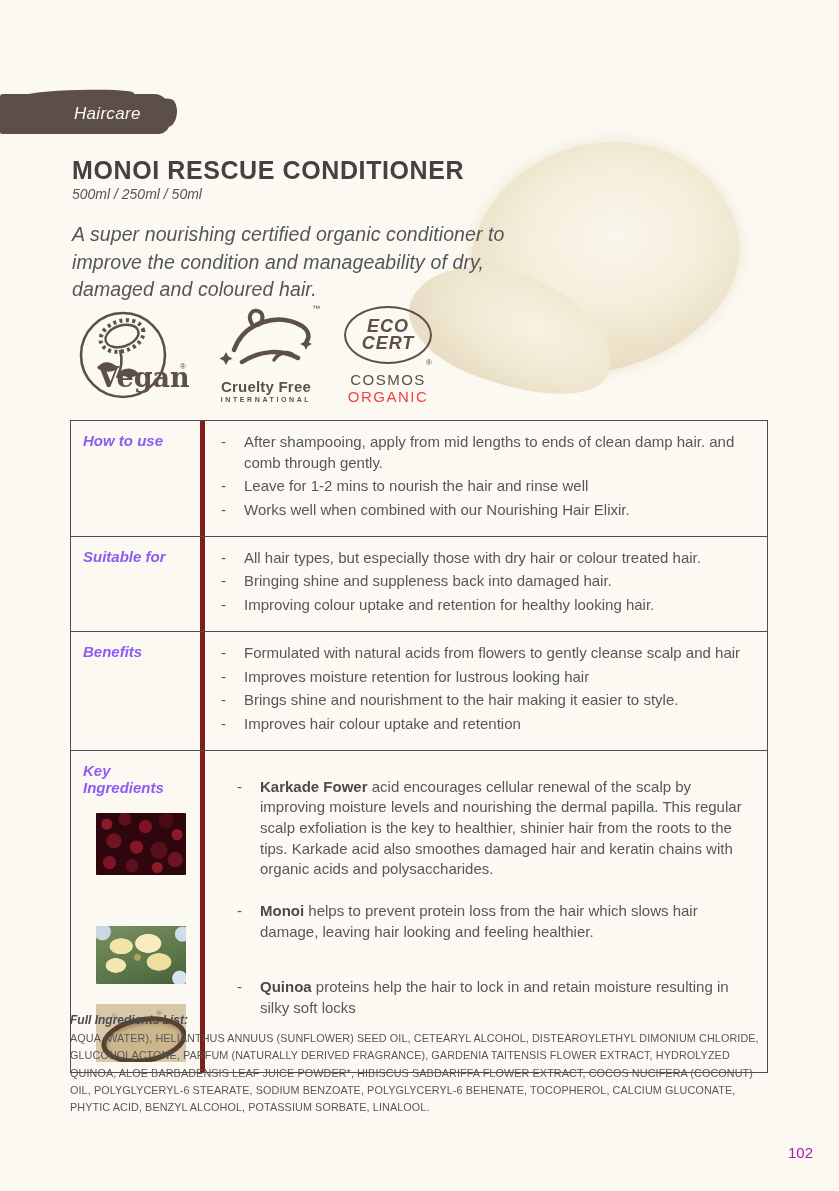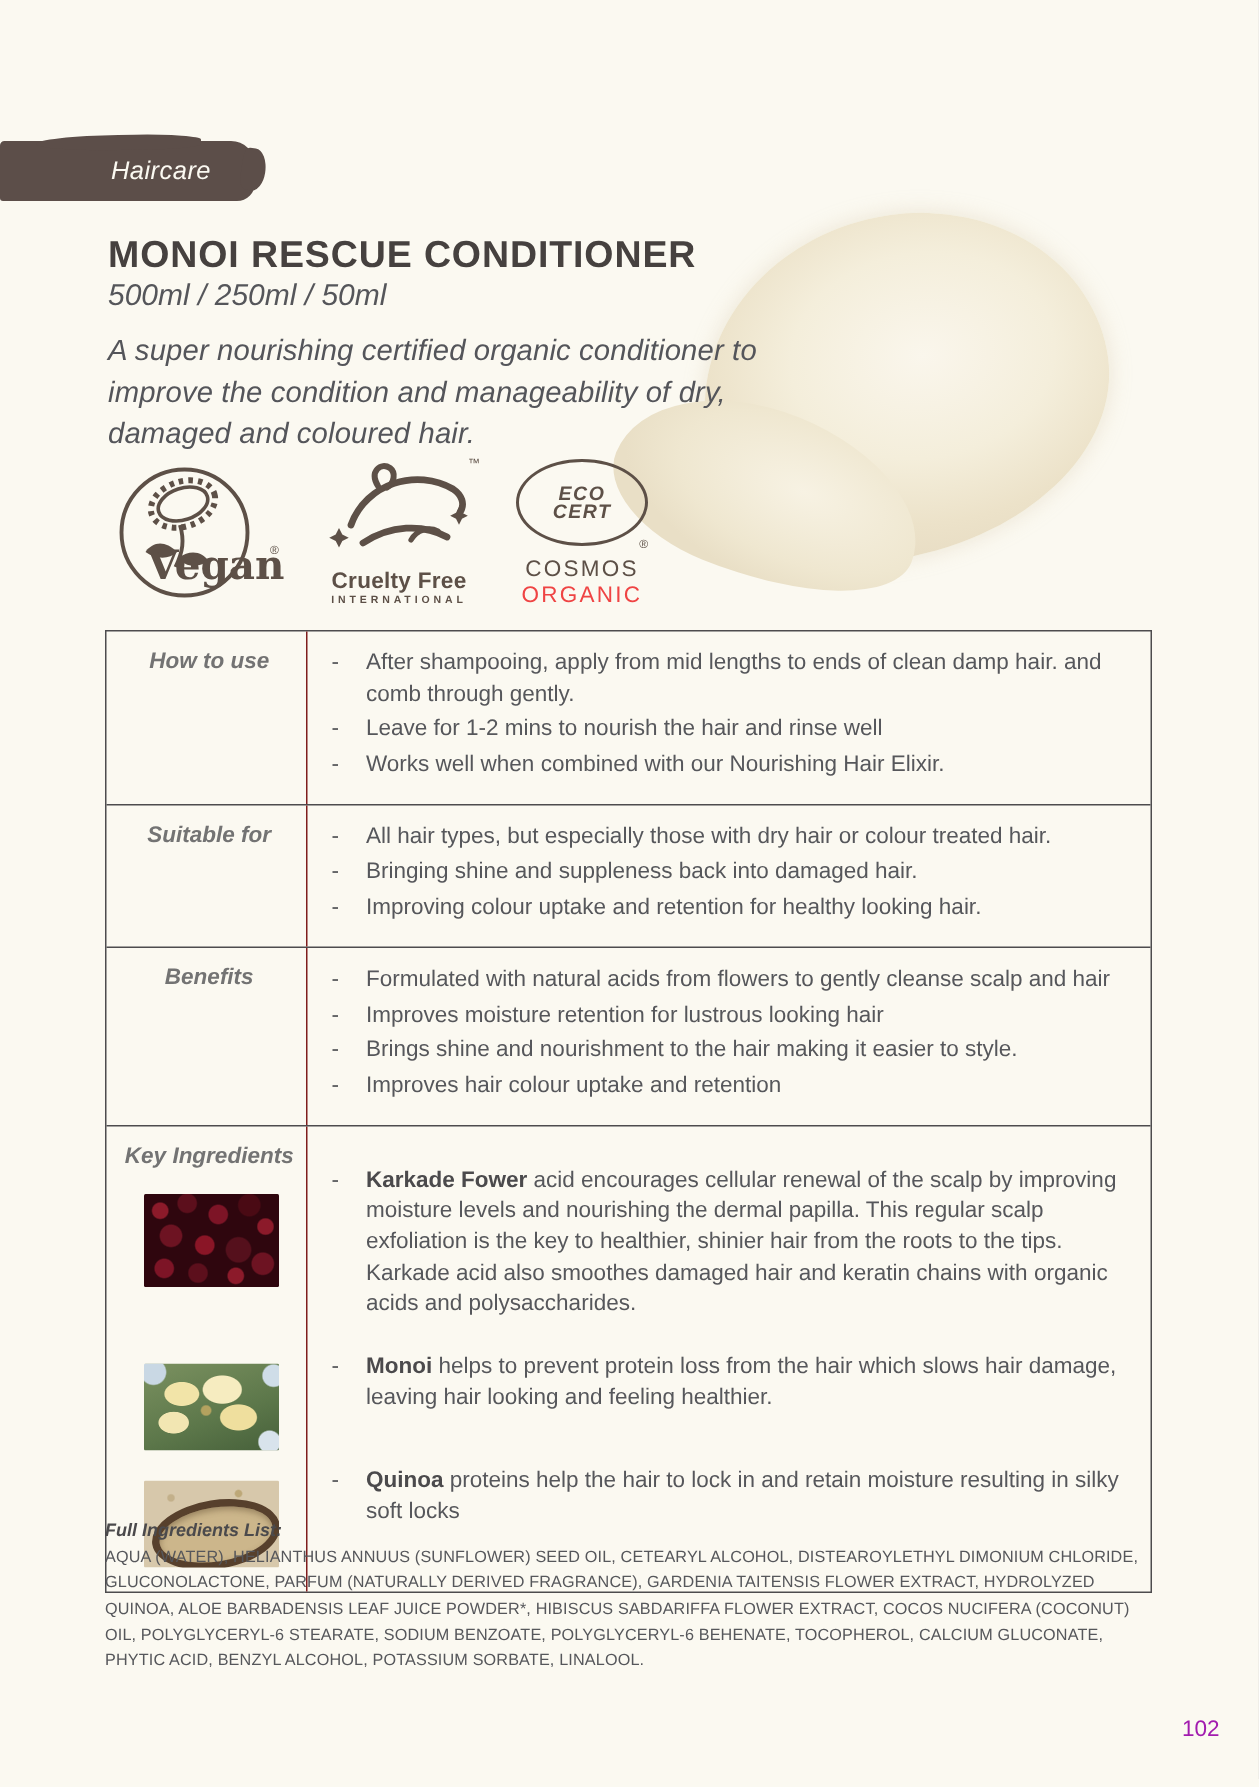--- a/index.html
+++ b/index.html
@@ -27,21 +27,21 @@
     color:#fbf9f1; font-size:17px; font-style:italic; letter-spacing:0.3px;
   }
 
   
   .product-title {
     position:absolute; left:72px; top:156px;
     font-size:25px; font-weight:bold; letter-spacing:0.6px; color:#46413f;
   }
   .product-sizes {
     position:absolute; left:72px; top:186px;
-    font-size:20px; font-style:italic; color:#55565a;
+    font-size:14px; font-style:italic; color:#55565a;
   }
   .product-description {
     position:absolute; left:72px; top:221px; width:440px;
     font-size:19.5px; font-style:italic; color:#54555a; line-height:1.42; letter-spacing:0.1px;
   }
 
   
   .smear {
     position:absolute; left:468px; top:143px; width:272px; height:228px;
     transform:rotate(-8deg);
@@ -69,40 +69,40 @@
 
   .logo-bunny { position:relative; width:112px; height:100px; margin-left:14px; text-align:center; }
   .bunny-tm { position:absolute; right:2px; top:-2px; font-size:8px; }
   .bunny-line1 { margin-top:2px; font-weight:bold; font-size:15px; letter-spacing:0.2px; }
   .bunny-line2 { font-size:7px; font-weight:bold; letter-spacing:2.6px; margin-top:1px; }
 
   .logo-ecocert { position:relative; width:96px; height:100px; margin-left:18px; text-align:center; }
   .eco-oval {
     width:88px; height:58px; margin:0 auto; border:2.5px solid #5d5047; border-radius:50%;
     display:flex; flex-direction:column; justify-content:center; align-items:center;
-    font-style:italic; font-weight:bold; font-size:13px; line-height:0.95; letter-spacing:1px;
+    font-style:italic; font-weight:bold; font-size:18px; line-height:0.95; letter-spacing:1px;
   }
   .eco-reg { position:absolute; right:4px; top:52px; font-size:8px; }
   .eco-cosmos { margin-top:7px; font-size:15px; letter-spacing:1.5px; color:#5d5047; }
   .eco-organic { font-size:15px; letter-spacing:1.5px; color:#ef4444; }
 
   
   .info-table { position:absolute; left:70px; top:420px; width:698px; border:1px solid #4d4c4e; }
   .t-row { display:flex; border-bottom:1px solid #4d4c4e; }
   .t-row:last-child { border-bottom:none; }
   .t-label {
-    width:134px; flex:none; border-right:1px solid #7f1d1d;
+    width:134px; flex:none; border-right:5px solid #7f1d1d;
     padding:11px 8px 10px 12px;
-    font-style:italic; font-weight:bold; font-size:15px; color:#737373;text-align:center;
+    font-style:italic; font-weight:bold; font-size:15px; color:#8b5cf6;
   }
   .t-content { flex:1; padding:11px 14px 12px 16px; font-size:15px; line-height:1.38; color:#56575b; }
   .r-howto   { min-height:91px; }
   .r-suit    { min-height:77px; }
   .r-bene    { min-height:106px; }
-  .r-ki      { min-height:310px; }
+  .r-ki      { min-height:310px;gap:16px; }
   .bullet { display:flex; margin-bottom:3px; }
   .dash { flex:none; width:23px; }
   .dash::before { content:"-"; }
   .btext { flex:1; }
   .lead { font-weight:bold; color:#4b4a4c; }
 
   .r-ki .t-content { padding-top:26px; }
   .ki-b1 { margin-bottom:21px; }
   .ki-b2 { margin-bottom:35px; }
 

